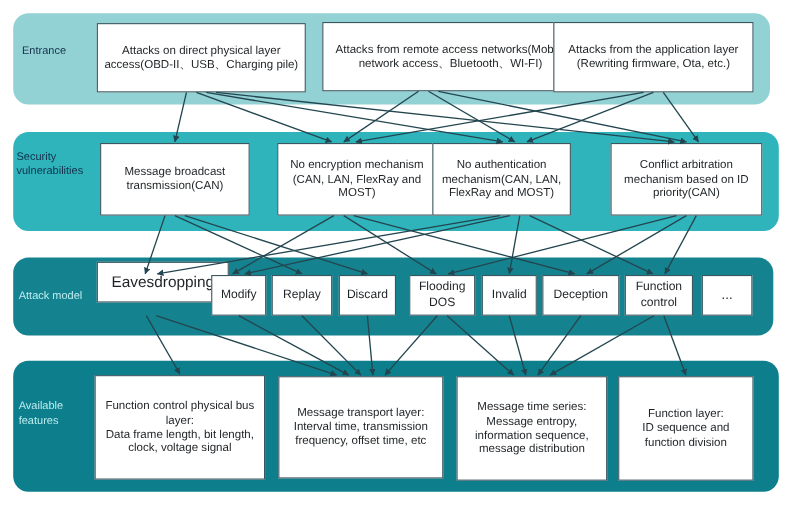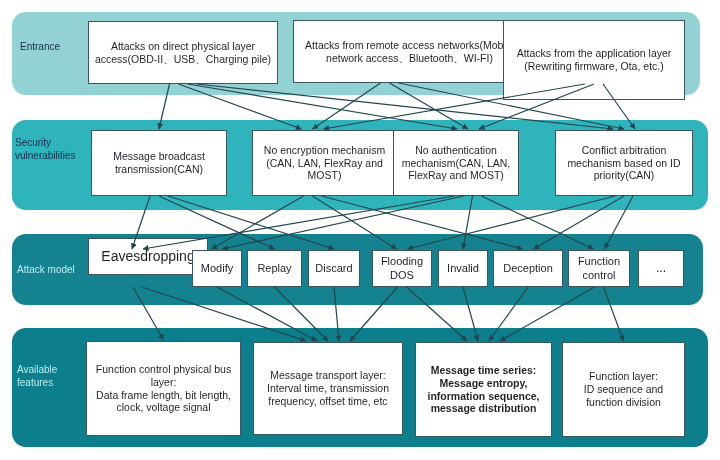--- a/index.html
+++ b/index.html
@@ -40,39 +40,39 @@
   </div>
 
   <div class="band" id="band-features" style="left: 12px; top: 328px; width: 696px; height: 119px; background: rgb(13, 126, 139);">
     <span class="band-label" id="label-features" style="left: 5px; top: 36px; width: 66px; color: rgb(189, 236, 241);">Available
 features</span>
   </div>
 
   <div id="nodes">
       <div class="node" style="left: 88px; top: 21px; width: 190px; height: 63px;">Attacks on direct physical layer access(OBD-II、USB、Charging pile)</div>
       <div class="node" style="left: 293px; top: 20px; width: 233px; height: 63px;">Attacks from remote access networks(Mobile network access、Bluetooth、WI-FI)</div>
-      <div class="node" style="left: 503px; top: 20px; width: 182px; height: 80px;">Attacks from the application layer (Rewriting firmware, Ota, etc.)</div>
+      <div class="node" style="left: 503px; top: 20px; width: 182px; height: 64px;">Attacks from the application layer (Rewriting firmware, Ota, etc.)</div>
       <div class="node" style="left: 91px; top: 130px; width: 136px; height: 66px;">Message broadcast transmission(CAN)</div>
       <div class="node" style="left: 240px; top: 130px; width: 145px; height: 66px; margin-left: 12px;">No encryption mechanism (CAN, LAN, FlexRay and MOST)</div>
       <div class="node" style="left: 393px; top: 130px; width: 126px; height: 66px;">No authentication mechanism(CAN, LAN, FlexRay and MOST)</div>
       <div class="node" style="left: 555px; top: 130px; width: 138px; height: 66px;">Conflict arbitration mechanism based on ID priority(CAN)</div>
       <div class="node" style="left: 88px; top: 238px; width: 120px; height: 37px; font-size: 14px;">Eavesdropping</div>
       <div class="node" style="left: 192px; top: 250px; width: 50px; height: 37px; font-size: 11px;">Modify</div>
       <div class="node" style="left: 247px; top: 250px; width: 55px; height: 37px; font-size: 11px;">Replay</div>
       <div class="node" style="left: 308px; top: 250px; width: 52px; height: 37px; font-size: 11px;">Discard</div>
       <div class="node" style="left: 372px; top: 250px; width: 60px; height: 37px; font-size: 11px;">Flooding DOS</div>
       <div class="node" style="left: 438px; top: 250px; width: 50px; height: 37px; font-size: 11px;">Invalid</div>
       <div class="node" style="left: 493px; top: 250px; width: 70px; height: 37px; font-size: 11px;">Deception</div>
       <div class="node" style="left: 568px; top: 250px; width: 62px; height: 37px; font-size: 11px;">Function control</div>
       <div class="node" style="left: 638px; top: 250px; width: 46px; height: 37px; font-size: 12px;">...</div>
       <div class="node" style="left: 86px; top: 341px; width: 155px; height: 95px;">Function control physical bus layer:
 Data frame length, bit length, clock, voltage signal</div>
       <div class="node" style="left: 253px; top: 342px; width: 150px; height: 93px;">Message transport layer:
 Interval time, transmission frequency, offset time, etc</div>
-      <div class="node" style="left: 415px; top: 342px; width: 137px; height: 95px; font-weight: bold;">Message time series:
+      <div class="node" style="left: 415px; top: 342px; width: 137px; height: 95px;">Message time series:
 Message entropy, information sequence, message distribution</div>
       <div class="node" style="left: 562px; top: 342px; width: 123px; height: 95px;">Function layer:
 ID sequence and function division</div>
     </div>
 
   <svg id="wires" width="720" height="460">
     <defs>
       <marker id="arw" markerWidth="8" markerHeight="8" refX="5.6" refY="3" orient="auto" markerUnits="userSpaceOnUse">
         <path d="M0,0 L6,3 L0,6 z" fill="#23454f"></path>
       </marker>

